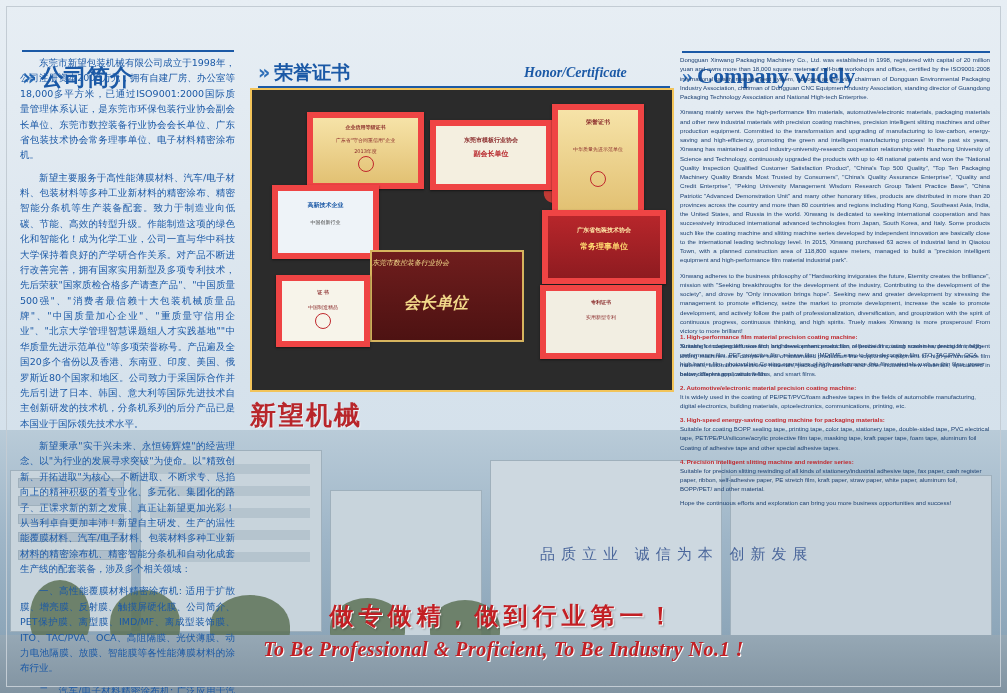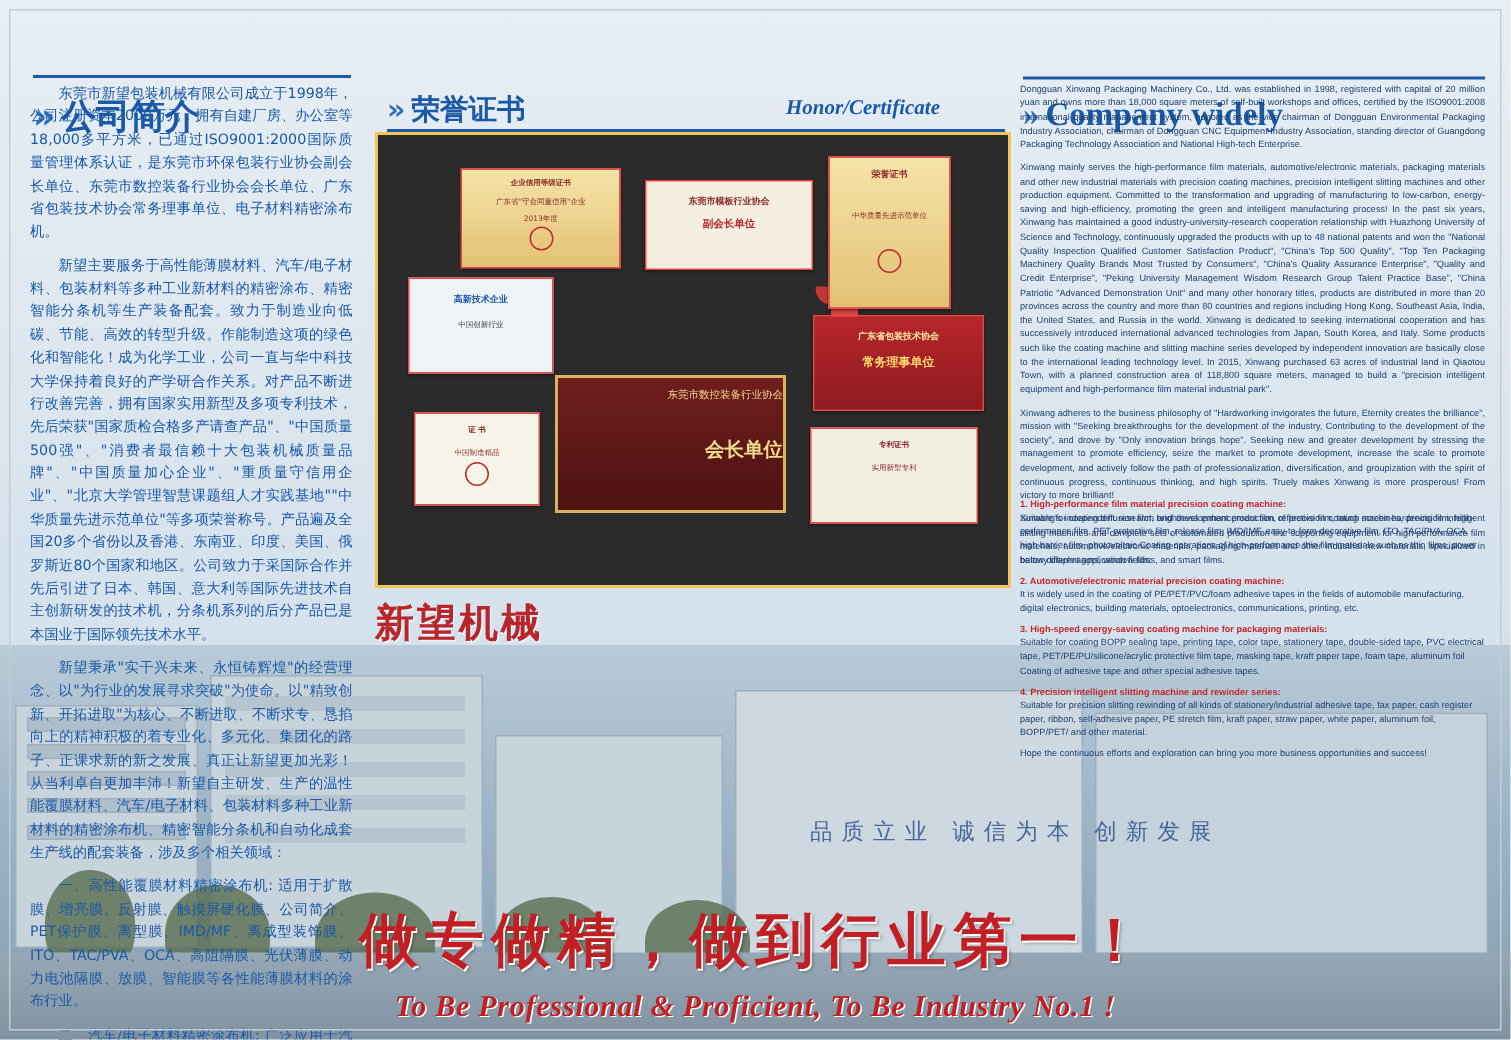--- a/index.html
+++ b/index.html
@@ -48,21 +48,21 @@
     position:absolute;left:540px;top:545px;width:430px;color:#2a4a8a;
     font-size:15px;letter-spacing:6px;font-weight:normal;opacity:.8;
     font-family:"DejaVu Sans", sans-serif;
   }
 
   
   .slogan{
     position:absolute;left:0;top:600px;width:1007px;text-align:center;
   }
   .slogan .cn{
-    color:#c21f24;font-size:39px;font-weight:bold;letter-spacing:5px;
+    color:#c21f24;font-size:24px;font-weight:bold;letter-spacing:5px;
     font-family:"DejaVu Sans", sans-serif;
     text-shadow:1px 1px 0 #fff, 2px 2px 2px rgba(0,0,0,.25);
   }
   .slogan .en{
     margin-top:6px;color:#c21f24;font-size:20px;font-style:italic;font-weight:bold;
     letter-spacing:.5px;text-shadow:1px 1px 0 #fff;
     font-family:"Liberation Serif", serif;
   }
 
   
@@ -93,38 +93,39 @@
     font-size:6.1px;line-height:1.5;color:#1b3f70;
   }
   #rc-lower .hd{color:#c0282d;font-weight:bold;}
   #rc-lower p{margin:0 0 5px 0;}
 
   
   .honor-board{
     position:absolute;left:250px;top:88px;width:420px;height:300px;
     background:#2b2b2b;border:2px solid #f2c45a;
   }
-  .cert{position:absolute;background:#fdfaf0;border:1px solid #ef4444;
+  .cert{position:absolute;background:#fdfaf0;border:6px solid #ef4444;
         box-shadow:0 1px 2px rgba(0,0,0,.5);overflow:hidden;}
   .cert .ct{
     font-size:5px;color:#8a2b2b;text-align:center;line-height:1.35;
     font-family:"DejaVu Sans", sans-serif;
   }
   .cert .seal{
     width:14px;height:14px;border:1.5px solid #c0282d;border-radius:50%;
     margin:2px auto 0;
   }
   .gold{background:linear-gradient(to bottom,#f6e3a8,#e2c173);}
   .redcert{background:linear-gradient(to bottom,#b7262b,#8e1b20);}
   .redcert .ct{color:#ffe9a8;}
   .plaque{
     position:absolute;background:linear-gradient(to bottom,#6f1d1d,#4d1212);
-    border:2px solid #d6b45e;color:#f2d98a;text-align:right;
+    border:2px solid #d6b45e;color:#f2d98a;text-align:left;
     font-size:7px;line-height:1.5;padding-top:6px;
     font-family:"DejaVu Sans", sans-serif;
+    font-style:italic;
   }
   .ribbon{
     position:absolute;left:288px;top:95px;width:46px;height:70px;
   }
   .honor-title{
     position:absolute;left:258px;top:60px;color:#1b59a6;font-size:19px;font-weight:bold;
     font-family:"DejaVu Sans", sans-serif;
   }
   .honor-en{
     position:absolute;left:524px;top:65px;color:#1b59a6;font-size:14px;font-weight:bold;
@@ -228,21 +229,21 @@
       <div class="ct" style="margin-top:10px;font-size:5px;color:#444;">中国创新行业</div>
     </div>
 
     <div class="cert redcert" style="left:290px;top:120px;width:112px;height:62px;">
       <div class="ct" style="margin-top:10px;font-weight:bold;font-size:6px;">广东省包装技术协会</div>
       <div class="ct" style="margin-top:8px;font-size:8px;color:#ffd970;font-weight:bold;">常务理事单位</div>
     </div>
 
     <div class="plaque" style="left:118px;top:160px;width:150px;height:82px;">
       <div>东莞市数控装备行业协会</div>
-      <div style="margin-top:22px;font-size:13px;font-weight:bold;">会长单位</div>
+      <div style="margin-top:22px;font-size:16px;font-weight:bold;margin-left:32px;">会长单位</div>
     </div>
 
     <div class="cert" style="left:24px;top:185px;width:82px;height:60px;background:#f7f4ea;">
       <div class="ct" style="margin-top:8px;font-weight:bold;">证 书</div>
       <div class="ct" style="margin-top:8px;">中国制造精品</div>
       <div class="seal"></div>
     </div>
 
     <div class="cert" style="left:288px;top:195px;width:110px;height:62px;background:#f2eee2;">
       <div class="ct" style="margin-top:8px;font-weight:bold;">专利证书</div>

